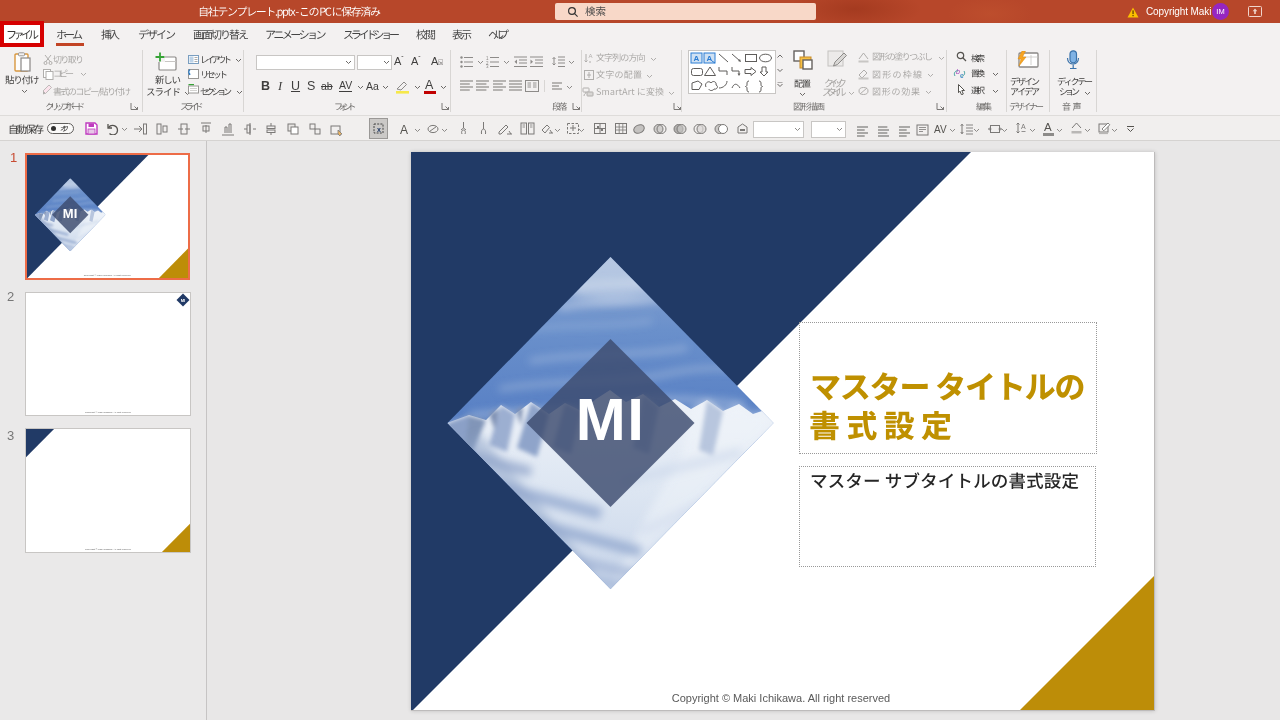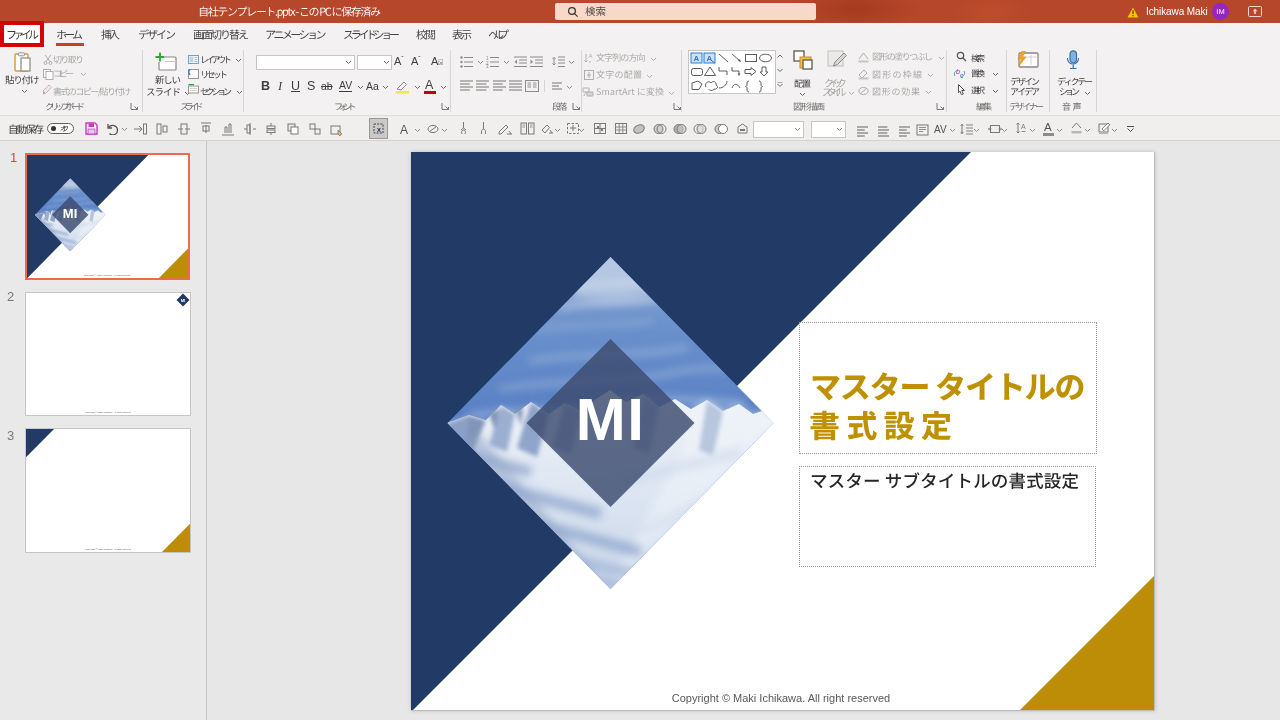--- a/index.html
+++ b/index.html
@@ -19,21 +19,21 @@
     <line x1="7.6" y1="7.6" x2="10.6" y2="10.6" stroke="#333" stroke-width="1.2"></line>
   </svg>
 <div style="position:absolute;left:585px;top:6.3px;line-height:0"><svg width="23" height="12.1" viewBox="0 -9.2 23 12.1" style="overflow:visible">
       <path fill="#4a4a4a" d="M0.55 -6.57H3.9V-5.83H0.55ZM2.03 -8.82H2.76V0.82H2.03ZM2.01 -6.1 2.5 -5.94Q2.38 -5.31 2.2 -4.64Q2.01 -3.96 1.77 -3.31Q1.54 -2.66 1.27 -2.11Q1.01 -1.55 0.73 -1.15Q0.66 -1.3 0.54 -1.5Q0.41 -1.7 0.32 -1.83Q0.58 -2.19 0.83 -2.68Q1.09 -3.18 1.31 -3.76Q1.54 -4.34 1.72 -4.94Q1.9 -5.54 2.01 -6.1ZM2.71 -5.1Q2.8 -4.99 2.99 -4.73Q3.18 -4.48 3.4 -4.17Q3.61 -3.86 3.79 -3.6Q3.97 -3.33 4.04 -3.22L3.6 -2.6Q3.51 -2.8 3.35 -3.1Q3.19 -3.39 3 -3.72Q2.81 -4.05 2.64 -4.33Q2.47 -4.6 2.37 -4.76ZM4.94 -6.34H8.94V-5.67H4.94ZM6.92 -8.11Q6.62 -7.67 6.17 -7.21Q5.72 -6.75 5.18 -6.34Q4.64 -5.92 4.06 -5.62Q4 -5.76 3.88 -5.95Q3.76 -6.14 3.66 -6.26Q4.25 -6.55 4.8 -6.96Q5.35 -7.37 5.79 -7.85Q6.24 -8.32 6.52 -8.8H7.25Q7.62 -8.28 8.12 -7.8Q8.62 -7.33 9.17 -6.95Q9.73 -6.57 10.27 -6.33Q10.17 -6.2 10.05 -6Q9.93 -5.8 9.86 -5.64Q9.32 -5.92 8.77 -6.32Q8.21 -6.72 7.73 -7.18Q7.26 -7.65 6.92 -8.11ZM4.95 -4.07V-2.63H8.9V-4.07ZM4.25 -4.7H9.62V-1.98H4.25ZM6.53 -5.94H7.26V-3.15Q7.26 -2.59 7.13 -2.02Q7.01 -1.45 6.67 -0.92Q6.33 -0.38 5.67 0.08Q5.02 0.54 3.97 0.89Q3.94 0.8 3.86 0.69Q3.78 0.58 3.69 0.47Q3.61 0.36 3.53 0.3Q4.53 -0.02 5.13 -0.42Q5.73 -0.81 6.03 -1.27Q6.33 -1.72 6.43 -2.2Q6.53 -2.68 6.53 -3.17ZM7.37 -2.39Q7.67 -1.61 8.08 -1.11Q8.48 -0.62 9.01 -0.31Q9.54 -0.01 10.21 0.22Q10.07 0.34 9.94 0.53Q9.81 0.71 9.75 0.89Q9.02 0.61 8.45 0.23Q7.88 -0.15 7.45 -0.74Q7.01 -1.33 6.69 -2.24Z M15.34 -2.05H16.12V0.86H15.34ZM15.33 -8.83H16.11V-5.88H15.33ZM14.95 -5.69 15.68 -5.34Q15.23 -4.91 14.7 -4.49Q14.18 -4.06 13.72 -3.74L13.14 -4.07Q13.44 -4.29 13.77 -4.57Q14.11 -4.85 14.42 -5.15Q14.74 -5.44 14.95 -5.69ZM17.21 -5.02 17.93 -4.63Q17.34 -4.15 16.63 -3.64Q15.93 -3.13 15.21 -2.66Q14.49 -2.2 13.85 -1.83L13.29 -2.21Q13.77 -2.48 14.3 -2.83Q14.83 -3.17 15.36 -3.55Q15.89 -3.92 16.37 -4.3Q16.84 -4.68 17.21 -5.02ZM12.34 -4.1 12.86 -4.55Q13.26 -4.36 13.69 -4.11Q14.12 -3.86 14.51 -3.6Q14.91 -3.35 15.16 -3.13L14.61 -2.62Q14.37 -2.84 13.99 -3.1Q13.61 -3.37 13.17 -3.63Q12.74 -3.9 12.34 -4.1ZM17.1 -3.27 17.63 -3.69Q18.09 -3.42 18.6 -3.08Q19.11 -2.74 19.56 -2.4Q20.01 -2.06 20.3 -1.78L19.75 -1.3Q19.47 -1.58 19.02 -1.93Q18.58 -2.28 18.08 -2.64Q17.58 -2.99 17.1 -3.27ZM17.13 -1.03 17.73 -1.43Q18.18 -1.22 18.68 -0.93Q19.18 -0.64 19.63 -0.33Q20.08 -0.03 20.38 0.23L19.73 0.7Q19.47 0.45 19.03 0.14Q18.59 -0.17 18.09 -0.48Q17.59 -0.79 17.13 -1.03ZM11.19 -2.38Q11.91 -2.38 12.84 -2.39Q13.77 -2.4 14.83 -2.41Q15.89 -2.42 17.02 -2.44Q18.15 -2.46 19.27 -2.48L19.23 -1.86Q17.78 -1.82 16.31 -1.77Q14.85 -1.73 13.54 -1.7Q12.23 -1.67 11.23 -1.65ZM13.54 -1.44 14.29 -1.17Q13.93 -0.8 13.48 -0.45Q13.02 -0.11 12.53 0.2Q12.04 0.5 11.59 0.73Q11.53 0.65 11.41 0.55Q11.3 0.44 11.18 0.34Q11.06 0.24 10.97 0.18Q11.67 -0.12 12.37 -0.55Q13.07 -0.98 13.54 -1.44ZM11.3 -7.89H20.18V-7.2H11.3ZM11.27 -6.19H20.27V-4.21H19.49V-5.51H12.02V-4.21H11.27Z"></path>
     </svg></div>
 <svg class="abs" style="left:1127px;top:6.5px" width="12" height="11" viewBox="0 0 12 11">
     <path d="M6 0.5 11.5 10.5H0.5Z" fill="#fcc100"></path>
     <rect x="5.45" y="3.4" width="1.2" height="3.6" fill="#5c3a00"></rect>
     <rect x="5.45" y="7.9" width="1.2" height="1.3" fill="#5c3a00"></rect>
   </svg>
-<div class="abs" style="left:1146px;top:5.5px;color:#fff;font-size:10px;letter-spacing:-0.1px">Ichikawa Maki</div>
+<div class="abs" style="left:1146px;top:5.5px;color:#fff;font-size:10px;letter-spacing:-0.1px">Copyright Maki</div>
 <div class="abs" style="left:1212px;top:3px;width:17px;height:17px;border-radius:50%;background:#9626c1;color:#fff;font-size:7.5px;text-align:center;line-height:17px;font-weight:normal">IM</div>
 <svg class="abs" style="left:1248px;top:6px" width="14" height="11" viewBox="0 0 14 11">
     <rect x="0.5" y="0.5" width="13" height="10" rx="1" fill="none" stroke="#f0d5cc" stroke-width="1"></rect>
     <path d="M7 2.5 9.3 5.3H7.8V8H6.2V5.3H4.7Z" fill="#f0d5cc"></path>
   </svg>
 <div class="abs" style="left:0;top:23px;width:1280px;height:24px;background:#f3f1f1"></div>
 <div class="abs" style="left:0;top:21px;width:44px;height:26px;background:#fff;border:4.5px solid #d60000"></div>
 <div style="position:absolute;left:5.5px;top:29.3px;line-height:0"><svg width="31" height="12.6" viewBox="0 -9.7 31 12.6" style="overflow:visible">
       <path fill="#3b3a39" d="M9.47 -7.31Q9.42 -7.2 9.38 -7.06Q9.34 -6.93 9.31 -6.76Q9.22 -6.33 9.08 -5.8Q8.93 -5.28 8.73 -4.72Q8.52 -4.17 8.26 -3.65Q7.99 -3.13 7.67 -2.71Q7.16 -2.07 6.54 -1.51Q5.93 -0.96 5.13 -0.52Q4.34 -0.08 3.34 0.24L2.59 -0.59Q3.66 -0.86 4.45 -1.25Q5.23 -1.64 5.83 -2.15Q6.42 -2.65 6.88 -3.23Q7.27 -3.73 7.56 -4.37Q7.86 -5 8.05 -5.65Q8.24 -6.29 8.32 -6.82Q8.16 -6.82 7.73 -6.82Q7.3 -6.82 6.72 -6.82Q6.14 -6.82 5.5 -6.82Q4.87 -6.82 4.29 -6.82Q3.71 -6.82 3.28 -6.82Q2.85 -6.82 2.69 -6.82Q2.36 -6.82 2.09 -6.81Q1.81 -6.8 1.6 -6.78V-7.76Q1.75 -7.74 1.94 -7.72Q2.12 -7.7 2.32 -7.69Q2.52 -7.68 2.7 -7.68Q2.83 -7.68 3.17 -7.68Q3.5 -7.68 3.97 -7.68Q4.44 -7.68 4.97 -7.68Q5.51 -7.68 6.03 -7.68Q6.56 -7.68 7.01 -7.68Q7.47 -7.68 7.79 -7.68Q8.11 -7.68 8.21 -7.68Q8.34 -7.68 8.5 -7.69Q8.65 -7.7 8.8 -7.74Z M16.85 -5.56Q16.81 -5.49 16.74 -5.41Q16.67 -5.32 16.63 -5.25Q16.51 -5.06 16.28 -4.74Q16.06 -4.41 15.76 -4.03Q15.46 -3.65 15.12 -3.3Q14.77 -2.94 14.39 -2.69L13.68 -3.18Q14.07 -3.42 14.44 -3.78Q14.82 -4.14 15.12 -4.52Q15.42 -4.9 15.58 -5.16Q15.42 -5.16 15.01 -5.16Q14.6 -5.16 14.04 -5.16Q13.48 -5.16 12.88 -5.17Q12.27 -5.17 11.73 -5.17Q11.18 -5.17 10.8 -5.17Q10.42 -5.17 10.32 -5.17Q10.07 -5.17 9.81 -5.16Q9.54 -5.15 9.28 -5.12V-6.04Q9.52 -6.01 9.79 -5.99Q10.07 -5.97 10.32 -5.97Q10.42 -5.97 10.82 -5.97Q11.22 -5.97 11.79 -5.97Q12.37 -5.97 13 -5.97Q13.62 -5.97 14.2 -5.97Q14.78 -5.97 15.2 -5.97Q15.62 -5.97 15.75 -5.97Q15.84 -5.97 15.95 -5.97Q16.06 -5.98 16.17 -5.99Q16.28 -6.01 16.35 -6.02ZM13.16 -4.42Q13.15 -3.72 13.1 -3.09Q13.05 -2.47 12.91 -1.92Q12.77 -1.36 12.49 -0.87Q12.21 -0.38 11.75 0.05Q11.28 0.48 10.58 0.87L9.81 0.25Q9.99 0.19 10.19 0.1Q10.38 0 10.57 -0.12Q11.31 -0.62 11.67 -1.19Q12.03 -1.77 12.14 -2.41Q12.26 -3.05 12.26 -3.77Q12.26 -3.93 12.24 -4.1Q12.23 -4.26 12.2 -4.42Z M15.61 -3.97Q17.04 -4.36 18.27 -4.91Q19.5 -5.46 20.42 -6.02Q21 -6.39 21.54 -6.81Q22.08 -7.24 22.57 -7.7Q23.05 -8.16 23.43 -8.62L24.16 -7.93Q23.69 -7.44 23.15 -6.97Q22.62 -6.5 22.02 -6.06Q21.42 -5.62 20.78 -5.22Q20.17 -4.85 19.41 -4.47Q18.65 -4.09 17.79 -3.74Q16.94 -3.4 16.05 -3.12ZM20.24 -5.57 21.19 -5.85V-0.84Q21.19 -0.63 21.19 -0.4Q21.2 -0.17 21.22 0.03Q21.23 0.23 21.26 0.34H20.18Q20.19 0.23 20.21 0.03Q20.22 -0.17 20.23 -0.4Q20.24 -0.63 20.24 -0.84Z M27.76 -0.23Q27.79 -0.36 27.81 -0.52Q27.84 -0.68 27.84 -0.85Q27.84 -0.96 27.84 -1.33Q27.84 -1.7 27.84 -2.25Q27.84 -2.8 27.84 -3.44Q27.84 -4.07 27.84 -4.72Q27.84 -5.36 27.84 -5.92Q27.84 -6.48 27.84 -6.89Q27.84 -7.29 27.84 -7.44Q27.84 -7.75 27.81 -7.97Q27.78 -8.19 27.78 -8.25H28.79Q28.78 -8.19 28.76 -7.97Q28.74 -7.75 28.74 -7.44Q28.74 -7.29 28.74 -6.89Q28.74 -6.5 28.74 -5.94Q28.74 -5.39 28.74 -4.76Q28.74 -4.12 28.74 -3.51Q28.74 -2.9 28.74 -2.37Q28.74 -1.85 28.74 -1.51Q28.74 -1.16 28.74 -1.09Q29.25 -1.33 29.84 -1.72Q30.42 -2.12 30.98 -2.65Q31.53 -3.18 31.95 -3.8L32.48 -3.05Q32 -2.4 31.37 -1.83Q30.74 -1.25 30.05 -0.78Q29.37 -0.32 28.72 0Q28.59 0.07 28.5 0.14Q28.41 0.2 28.34 0.25ZM22.72 -0.29Q23.42 -0.78 23.9 -1.49Q24.39 -2.19 24.64 -2.99Q24.76 -3.37 24.83 -3.93Q24.9 -4.49 24.92 -5.12Q24.95 -5.75 24.96 -6.35Q24.97 -6.95 24.97 -7.42Q24.97 -7.66 24.95 -7.85Q24.93 -8.04 24.89 -8.21H25.9Q25.9 -8.15 25.88 -8.03Q25.87 -7.9 25.86 -7.74Q25.85 -7.59 25.85 -7.43Q25.85 -6.97 25.84 -6.34Q25.83 -5.72 25.79 -5.04Q25.75 -4.37 25.69 -3.76Q25.63 -3.16 25.51 -2.75Q25.26 -1.87 24.76 -1.09Q24.25 -0.31 23.55 0.27Z"></path>
     </svg></div>

